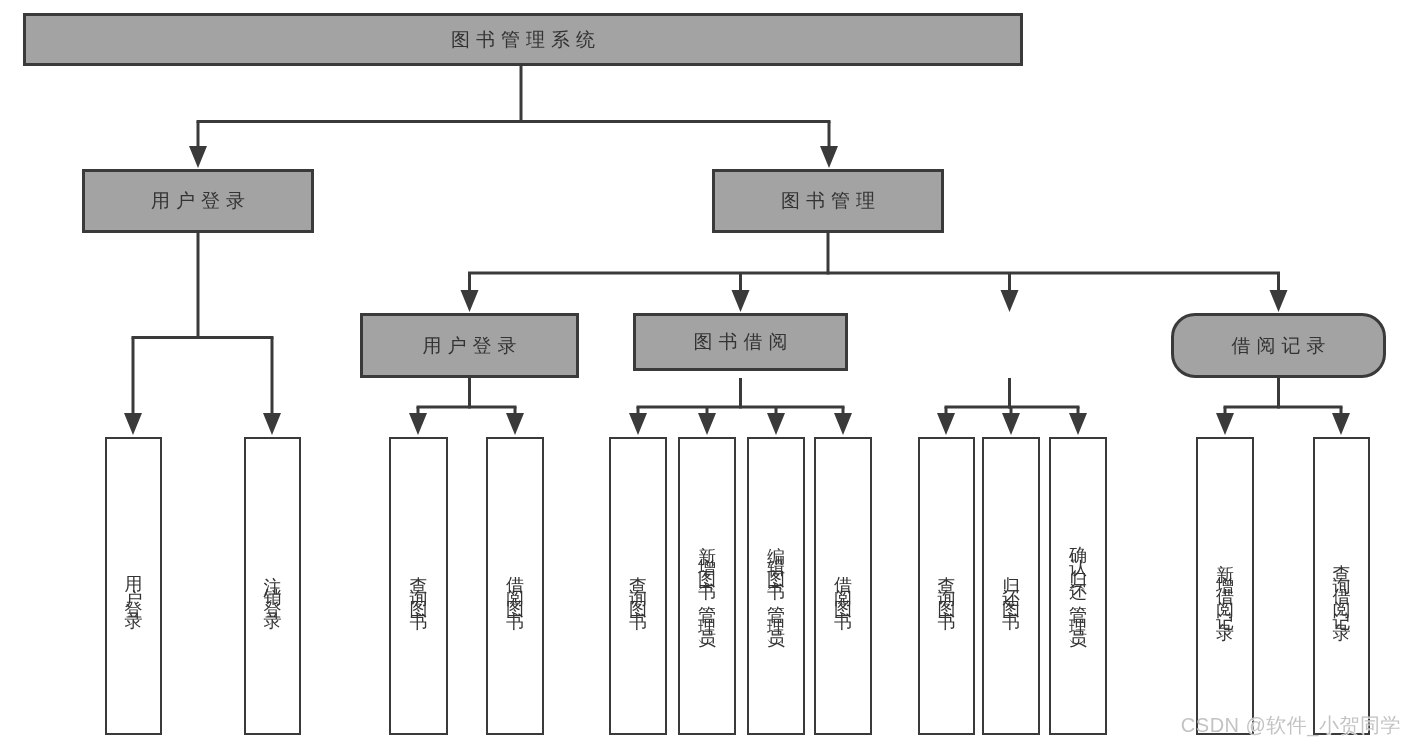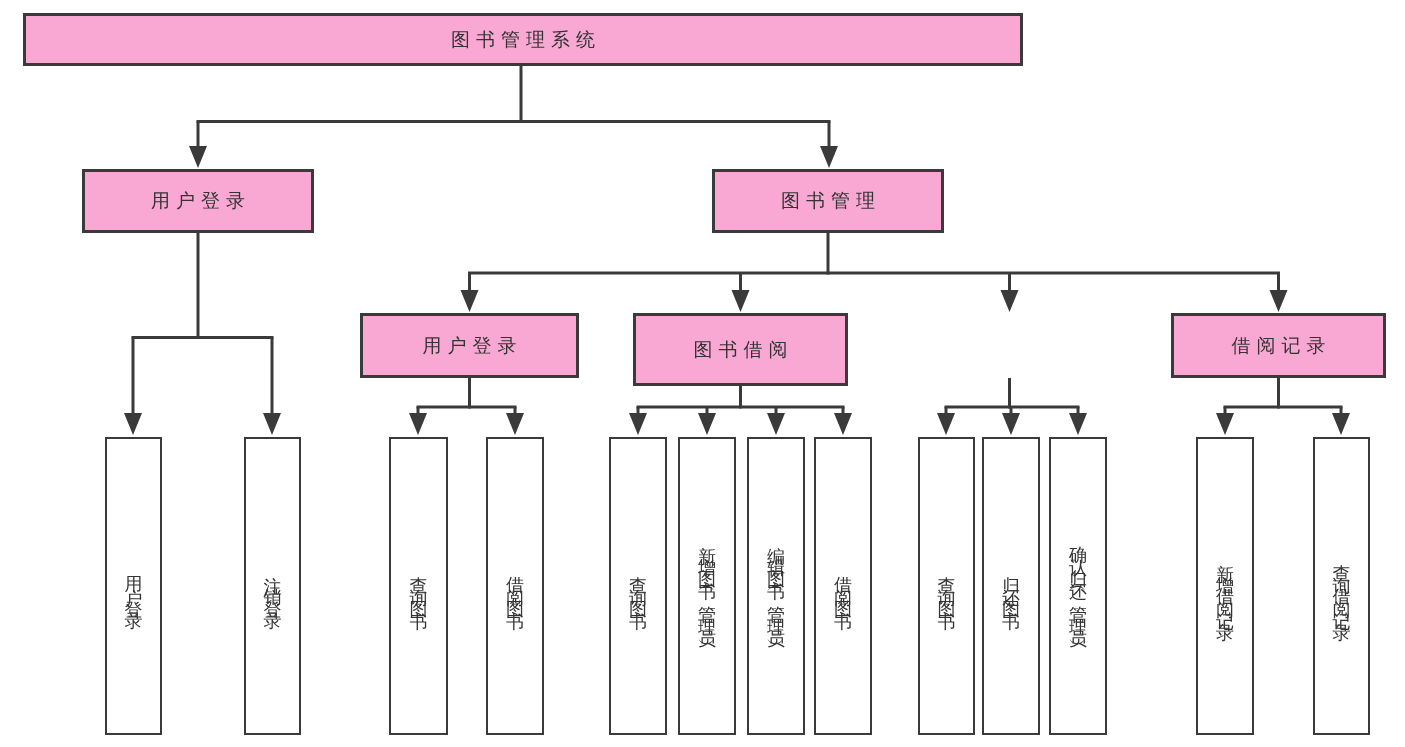--- a/index.html
+++ b/index.html
@@ -15,21 +15,21 @@
     width:1405px;height:747px;
     background:var(--background);
     overflow:hidden;
     font-family:"Liberation Sans","DejaVu Sans",sans-serif;
   }
   .edges{position:absolute;left:0;top:0;z-index:0;}
   .ln{stroke:var(--line);stroke-width:3;fill:none;}
   .ar{fill:var(--line);stroke:none;}
   .hbox{
     position:absolute;box-sizing:border-box;z-index:1;
-    background:#f9a8d4;border:3px solid var(--border);
+    background:#a3a3a3;border:3px solid var(--border);
     display:flex;align-items:center;justify-content:center;
   }
   .hlabel{
     font-size:19px;letter-spacing:6px;text-indent:6px;
     color:var(--text);white-space:nowrap;
   }
   .vbox{
     position:absolute;box-sizing:border-box;z-index:1;
     background:#fff;border:2px solid var(--border);
     display:flex;align-items:center;justify-content:center;
@@ -127,24 +127,24 @@
   <div class="hbox" style="left:82px;top:169px;width:232px;height:64px;">
     <span class="hlabel">用户登录</span>
   </div>
   <div class="hbox" style="left:712px;top:169px;width:232px;height:64px;text-align:right;">
     <span class="hlabel">图书管理</span>
   </div>
 
   <div class="hbox" style="left:360px;top:313px;width:219px;height:65px;">
     <span class="hlabel">用户登录</span>
   </div>
-  <div class="hbox" style="left:633px;top:313px;width:215px;height:73px;">
+  <div class="hbox" style="left:633px;top:313px;width:215px;height:58px;">
     <span class="hlabel">图书借阅</span>
   </div>
-  <div class="hbox" style="left:1171px;top:313px;width:215px;height:65px;">
+  <div class="hbox" style="left:1171px;top:313px;width:215px;height:65px;border-radius:24px;">
     <span class="hlabel">借阅记录</span>
   </div>
 
   <div class="vbox" style="left:105px;top:437px;width:57px;height:298px;">
     <span class="vlabel">用户登录</span>
   </div>
   <div class="vbox" style="left:244px;top:437px;width:57px;height:298px;">
     <span class="vlabel">注销登录</span>
   </div>
 
@@ -178,13 +178,14 @@
     <span class="vlabel">确认归还（管理员）</span>
   </div>
 
   <div class="vbox" style="left:1196px;top:437px;width:58px;height:298px;">
     <span class="vlabel">新增借阅记录</span>
   </div>
   <div class="vbox" style="left:1313px;top:437px;width:57px;height:298px;">
     <span class="vlabel">查询借阅记录</span>
   </div>
 
+  <div class="watermark">CSDN @软件_小贺同学</div>
 </div>
 
 </body></html>

